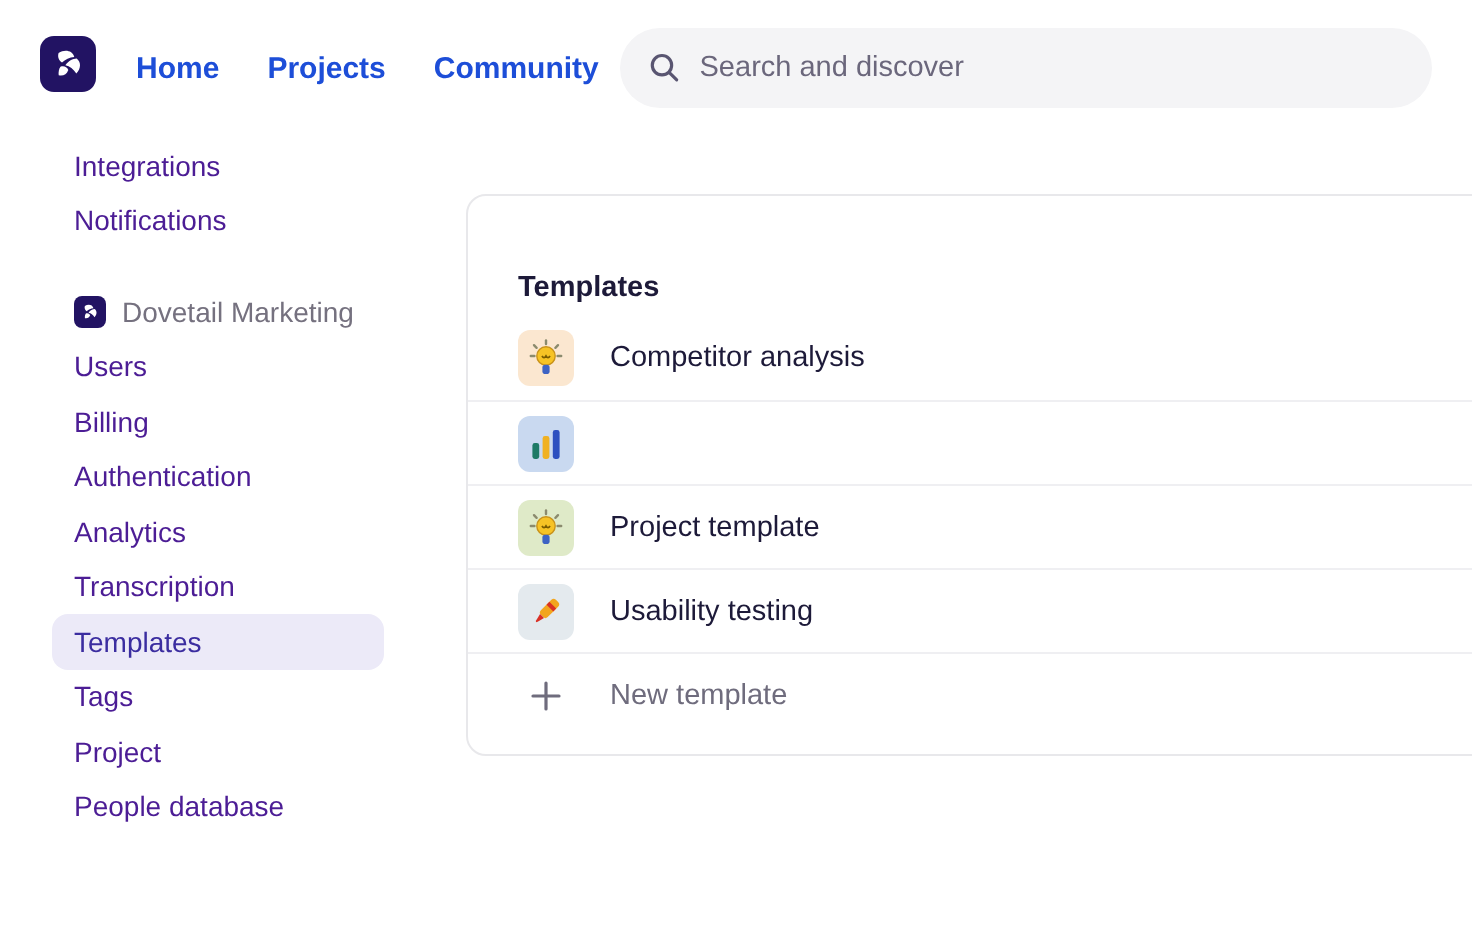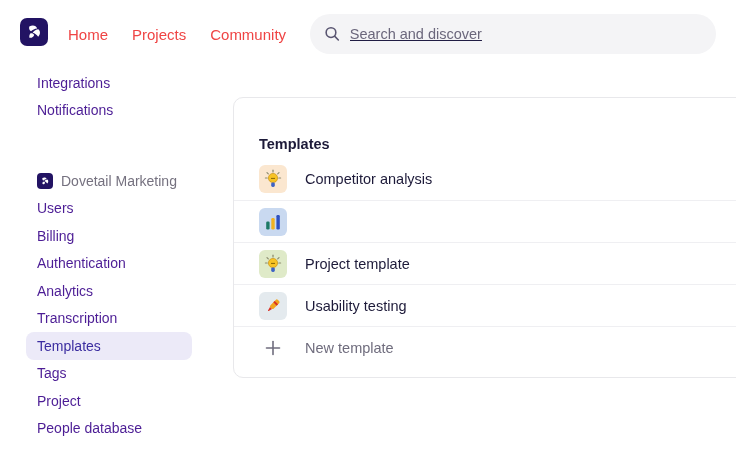--- a/index.html
+++ b/index.html
@@ -14,42 +14,42 @@
 
   
   .topnav { position: absolute; left: 0; top: 0; width: 736px; height: 68px; background: #fff; }
   .logo {
     position: absolute; left: 20px; top: 18px;
     width: 28px; height: 28px; border-radius: 7px;
     display: flex; align-items: center; justify-content: center;
     cursor: pointer;
   }
   .nav-links { position: absolute; left: 68px; top: 0; height: 68px; display: flex; align-items: center; gap: 24px; }
-  .nav-link { font-size: 15px; font-weight: 400; color: #ef4444; cursor: pointer; white-space: nowrap; }
+  .nav-link { font-size: 15px; font-weight: 700; color: #1d4ed8; cursor: pointer; white-space: nowrap; }
   .search {
     position: absolute; left: 310px; right: 20px; top: 14px; height: 40px;
     background: #f4f4f6; border-radius: 20px;
-    display: flex; align-items: center; padding: 0 14px; gap: 9px; text-decoration: underline;
+    display: flex; align-items: center; padding: 0 14px; gap: 9px;
   }
   .search input {
     border: none; outline: none; background: transparent;
     font-family: "Liberation Sans", sans-serif;
     font-size: 14.5px; color: #201c44; width: 100%;
   }
   .search input::placeholder { color: #6b677c; opacity: 1; }
 
   
   .sidebar { position: absolute; left: 0; top: 69px; width: 233px; }
   .side-item {
     height: 27.5px; display: flex; align-items: center;
     padding-left: 37px; font-size: 14px; color: #4c1d95; cursor: pointer;
     white-space: nowrap;
   }
   .workspace-row {
-    height: 27.5px; margin-top: 43px;
+    height: 27.5px; margin-top: 18px;
     display: flex; align-items: center; gap: 8px;
     padding-left: 37px; font-size: 14px; color: #75717f;
     white-space: nowrap;
   }
   .ws-logo {
     width: 16px; height: 16px; border-radius: 4px; flex: 0 0 16px;
     display: flex; align-items: center; justify-content: center;
   }
   .side-item.active {
     margin-left: 26px; width: 166px; padding-left: 11px;

